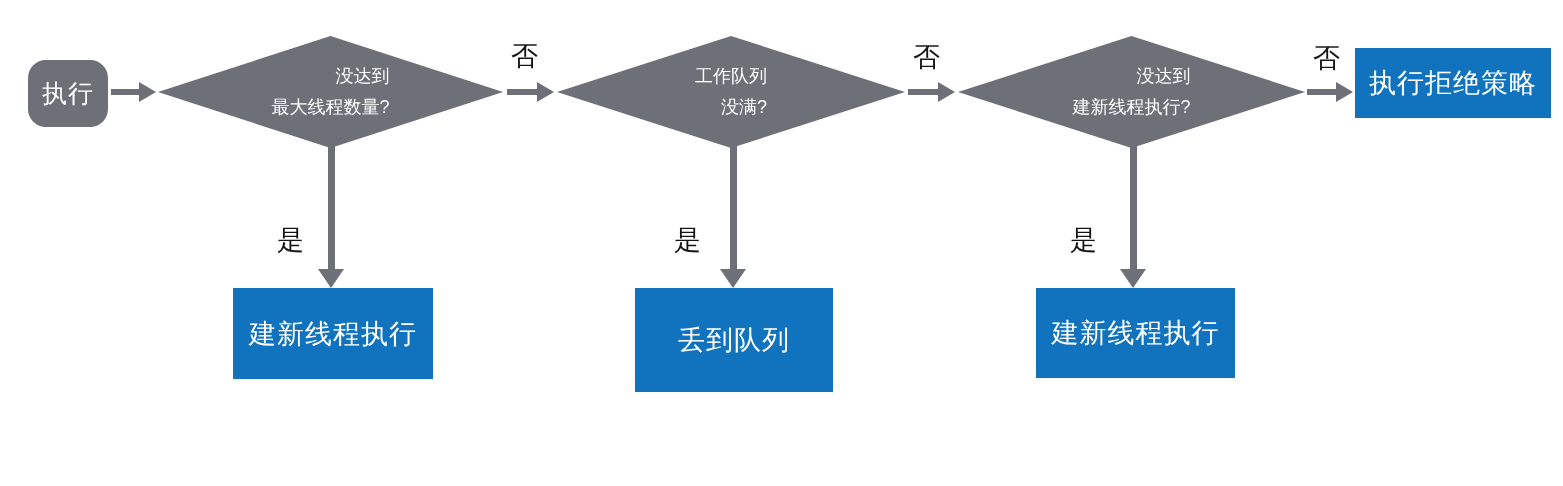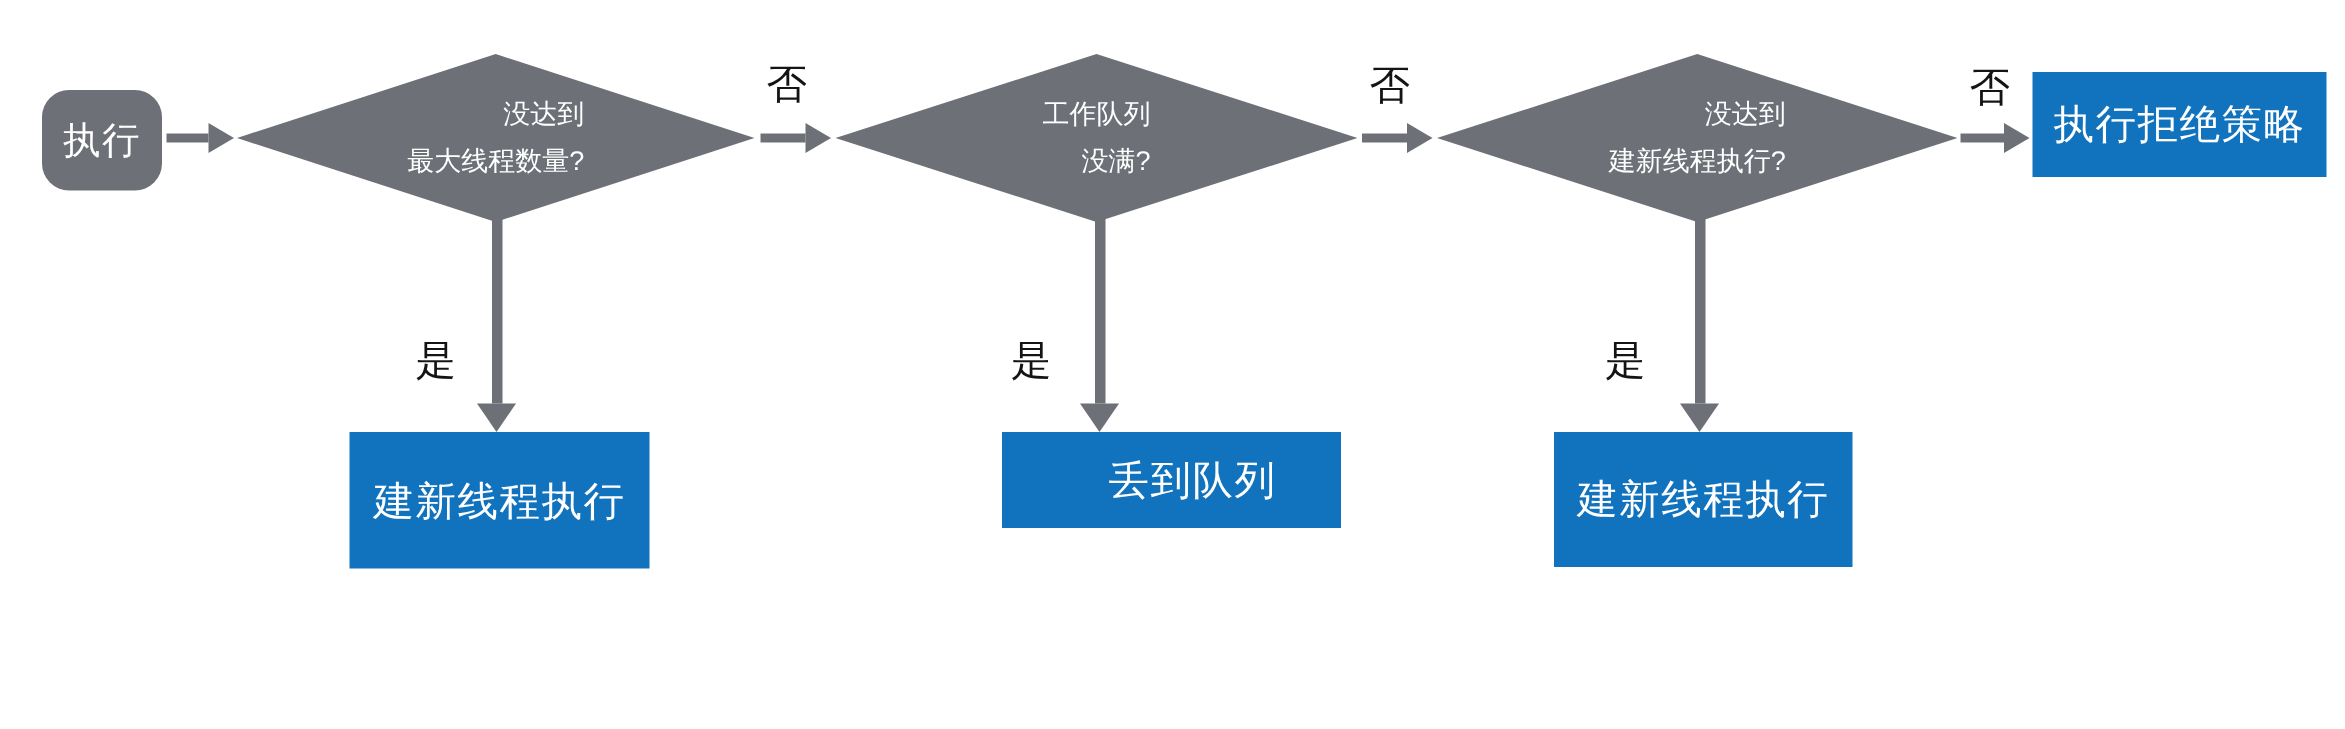--- a/index.html
+++ b/index.html
@@ -51,21 +51,21 @@
   .action-box {
     position: absolute;
     background: var(--action-blue, #1173bd);
     display: flex; align-items: center; justify-content: center;
     color: var(--node-text, #ffffff);
     font-size: 27px;
     letter-spacing: 1px;
     white-space: nowrap;
   }
   #action-1 { left: 233px;  top: 288px; width: 200px; height: 91px; }
-  #action-2 { left: 668px;  top: 288px; width: 198px; height: 64px; padding-left: 28px; }
+  #action-2 { left: 635px;  top: 288px; width: 198px; height: 104px; }
   #action-3 { left: 1036px; top: 288px; width: 199px; height: 90px; }
   #action-reject { left: 1355px; top: 48px; width: 196px; height: 70px; }
 
   
   .h-arrow {
     position: absolute;
     top: 82px; height: 20px;
     display: flex; align-items: center;
   }
   .h-arrow .shaft { flex: 1; height: 6px; background: var(--node-gray, #6d7077); }

